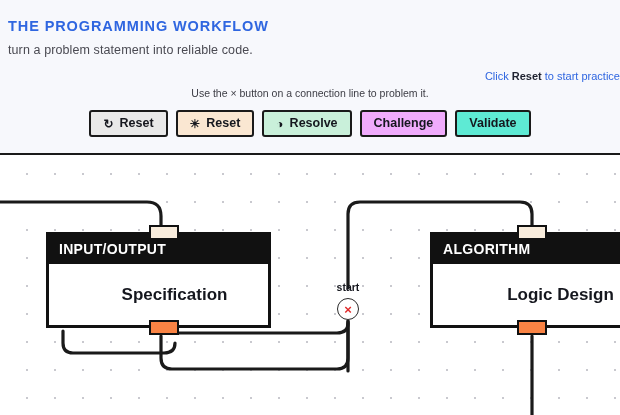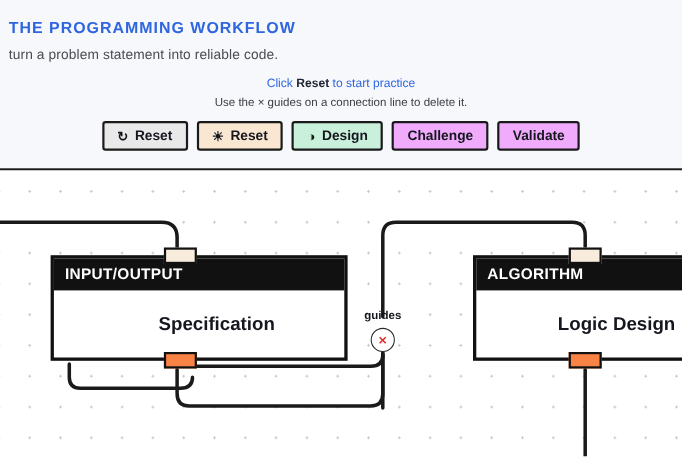--- a/index.html
+++ b/index.html
@@ -30,21 +30,21 @@
     position: absolute;
     left: 8px; top: 43px;
     font-size: 12.5px;
     color: #4a4a52;
     letter-spacing: 0.1px;
   }
   #hint-line {
     position: absolute;
     left: 0; top: 70px;
     width: 620px;
-    text-align: center;
+    text-align: right;
     font-size: 11px;
     color: #2f66e0;
   }
   #hint-line .emph {
     color: #1f2330;
     font-weight: bold;
   }
   #tip-line {
     position: absolute;
     left: 0; top: 87px;
@@ -112,21 +112,21 @@
   .node-body {
     height: 61px;
     display: flex;
     align-items: center;
     justify-content: center;
     font-size: 17px;
     font-weight: bold;
     color: #15171e;
     margin-left: 32px;
   }
-  #node-io   { left: 46px;  top: 77px;  width: 270px; }
+  #node-io   { left: 46px;  top: 77px;  width: 225px; }
   #node-alg  { left: 430px; top: 77px;  width: 229px; }
 
   .port {
     position: absolute;
     width: 30px; height: 15px;
     border: 2.5px solid #111111;
     z-index: 5;
   }
   .port-top    { background: #f8ecdc; top: -10px; }
   .port-bottom { background: #f98344; bottom: -10px; }
@@ -169,44 +169,44 @@
 
 <div id="header">
 
   <div id="page-title" style="color: rgb(47, 102, 224);">THE PROGRAMMING WORKFLOW</div>
   <div id="page-subtitle">turn a problem statement into reliable code.</div>
 
   <div id="hint-line">
     <span>Click </span><span class="emph">Reset</span><span> to start practice</span>
   </div>
 
-  <div id="tip-line">Use the × guides on a connection line to delete it.</div>
+  <div id="tip-line">Use the × button on a connection line to problem it.</div>
 
   <div id="toolbar">
 
     <div class="tb-btn" id="btn-reset" style="background: rgb(233, 233, 233);">
       <span class="tb-ico">↻</span>
       <span>Reset</span>
     </div>
 
     <div class="tb-btn" id="btn-hint" style="background: rgb(250, 231, 210);">
       <span class="tb-ico">☀</span>
       <span>Reset</span>
     </div>
 
     <div class="tb-btn" id="btn-resolve" style="background: rgb(201, 240, 218);">
       <span class="tb-ico">◑</span>
-      <span>Design</span>
+      <span>Resolve</span>
     </div>
 
     <div class="tb-btn" id="btn-challenge" style="background: #f0abfc;">
       <span>Challenge</span>
     </div>
 
-    <div class="tb-btn" id="btn-validate" style="background: #f0abfc;">
+    <div class="tb-btn" id="btn-validate" style="background: #5eead4;">
       <span>Validate</span>
     </div>
 
   </div>
 </div>
 
 <div id="canvas">
 
   <svg id="wires" viewBox="0 0 620 260">
 
@@ -231,16 +231,16 @@
     <div class="port port-bottom" id="port-io-bot" style="background: rgb(249, 131, 68);"></div>
   </div>
 
   <div class="node" id="node-alg">
     <div class="port port-top" id="port-alg-top" style="background: rgb(248, 236, 220);"></div>
     <div class="node-head">ALGORITHM</div>
     <div class="node-body">Logic Design</div>
     <div class="port port-bottom" id="port-alg-bot" style="background: rgb(249, 131, 68);"></div>
   </div>
 
-  <div id="edge-label">guides</div>
+  <div id="edge-label">start</div>
   <div id="edge-delete" style="color: rgb(224, 43, 43);">×</div>
 
 </div>
 
 </body></html>

